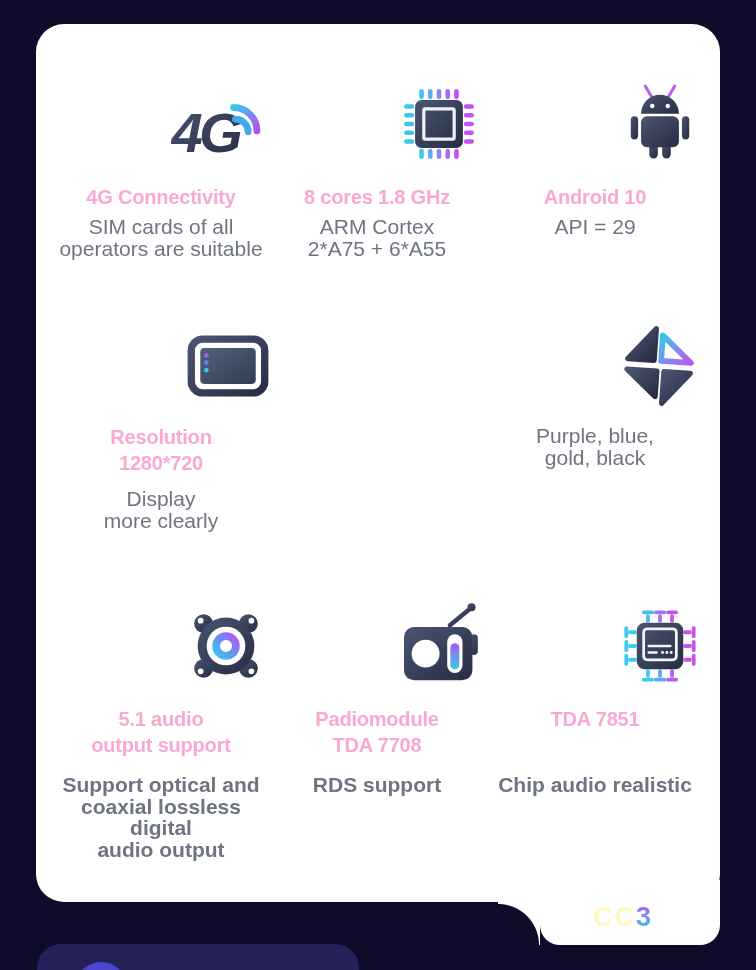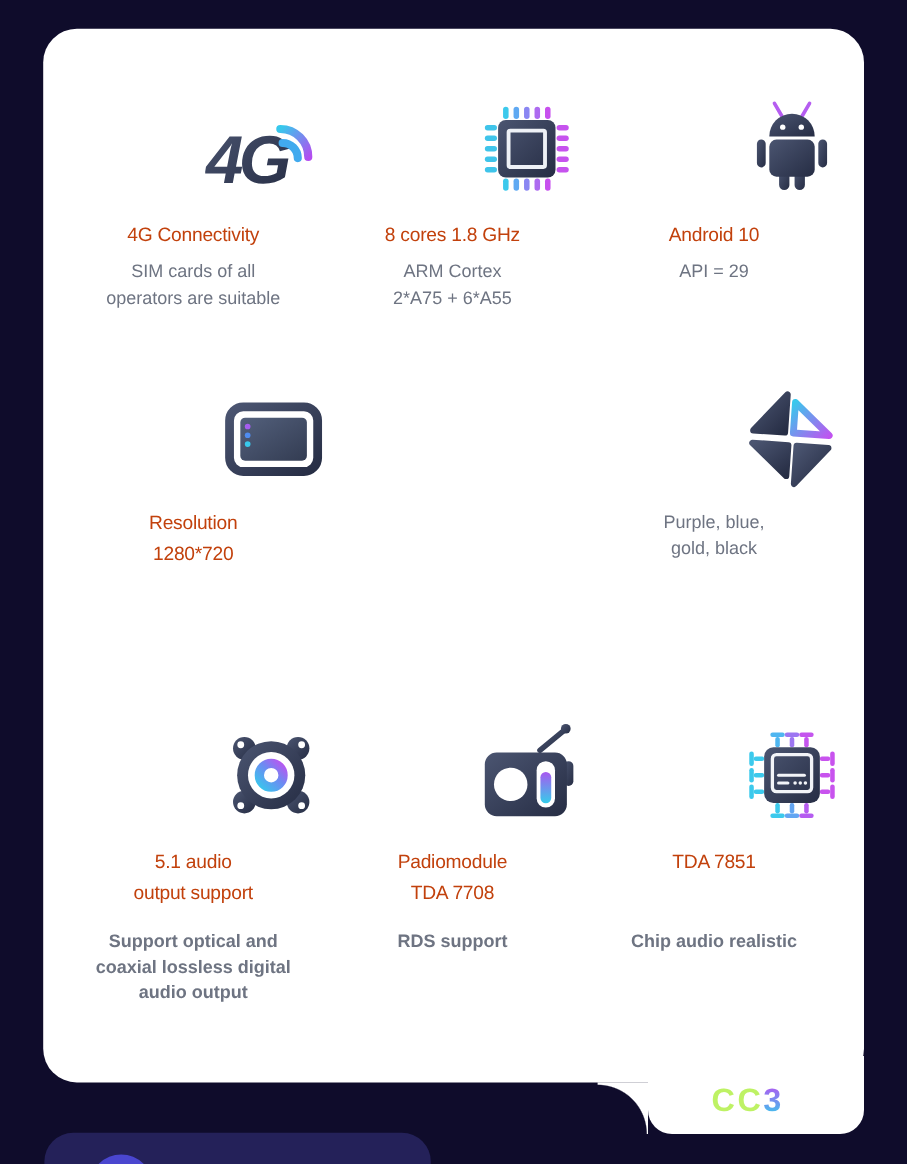--- a/index.html
+++ b/index.html
@@ -4,35 +4,35 @@
 <style>
   html,body{margin:0;padding:0;background:#0f0c2b;}
   .screen{position:relative;width:756px;height:970px;overflow:hidden;background:#0f0c2b;
           font-family:"Liberation Sans",sans-serif;}
   .card{position:absolute;left:36px;top:24px;width:684px;height:878px;background:#ffffff;border-radius:28px;}
   .card-tab{position:absolute;left:540px;top:880px;width:180px;height:65px;background:#ffffff;border-radius:0 0 20px 20px;}
   .tab-curve{position:absolute;left:498px;top:902px;width:42px;height:43px;
              background:radial-gradient(circle 42px at 0% 100%, rgba(0,0,0,0) 0 40.5px, #ffffff 41.5px);}
   .brand{position:absolute;left:556px;top:898px;width:134px;height:38px;display:flex;align-items:center;justify-content:center;
          font-weight:800;font-size:27px;letter-spacing:2px;}
-  .brand .cc{color:#bef264;}
+  .brand .cc{color:#fef9c3;}
   .brand .three{background:linear-gradient(180deg,#b05af2 10%,#38c8ec 90%);
                 -webkit-background-clip:text;background-clip:text;color:transparent;-webkit-text-fill-color:transparent;}
   .next-card{position:absolute;left:37px;top:944px;width:322px;height:26px;background:#242159;border-radius:24px 24px 0 0;}
   .next-circle{position:absolute;left:75px;top:962px;width:52px;height:52px;border-radius:50%;background:#4a46cf;}
   .cell{position:absolute;width:216px;text-align:center;}
   .c1{left:53px;} .c2{left:269px;} .c3{left:487px;}
   .r1{top:72px;} .r2{top:318px;} .r3{top:594px;}
   .icon-box{display:flex;align-items:center;justify-content:flex-end;}
   .r1 .icon-box{height:104px;} .r2 .icon-box{height:96px;} .r3 .icon-box{height:104px;}
-  .title{font-weight:400;font-size:16px;line-height:26px;color:#c2410c;white-space:pre-line;letter-spacing:-0.2px;}
+  .title{font-weight:700;font-size:20px;line-height:26px;color:#f9a8d4;white-space:pre-line;letter-spacing:-0.2px;}
   .r1 .title{margin-top:8px;}
   .r2 .title{margin-top:10px;min-height:53px;}
   .r3 .title{margin-top:8px;min-height:62px;}
-  .subtitle{font-size:15px;line-height:21.5px;color:#6e7482;white-space:pre-line;}
+  .subtitle{font-size:21px;line-height:21.5px;color:#6e7482;white-space:pre-line;}
   .r1 .subtitle{margin-top:6px;} .r2 .subtitle{margin-top:11px;} .r3 .subtitle{margin-top:6px;font-weight:bold;}
 </style>
 </head>
 <body>
 
 <div class="screen">
   <div class="card"></div>
   <div class="card-tab"></div>
   <div class="tab-curve"></div>
 
@@ -139,20 +139,22 @@
         </defs>
         <rect x="5" y="5" width="90" height="66" rx="14" fill="none" stroke="url(#sl4)" stroke-width="9"></rect>
         <rect x="16" y="16" width="68" height="44" rx="5" fill="url(#sl4b)"></rect>
         <circle cx="23.5" cy="25" r="2.9" fill="#a55df0"></circle>
         <circle cx="23.5" cy="34" r="2.9" fill="#4f8cf0"></circle>
         <circle cx="23.5" cy="43" r="2.9" fill="#38c9ec"></circle>
       </svg>
     </div>
     <div class="title">Resolution
 1280*720</div>
+    <div class="subtitle">Display
+more clearly</div>
   </div>
 
 
   <div class="cell c3 r2">
     <div class="icon-box">
       <svg width="88" height="88" viewBox="0 0 100 100">
         <defs>
           <linearGradient id="sl6" x1="0" y1="0" x2="1" y2="1">
             <stop offset="0" stop-color="#4b5571"></stop>
               <stop offset="1" stop-color="#262d44"></stop>

